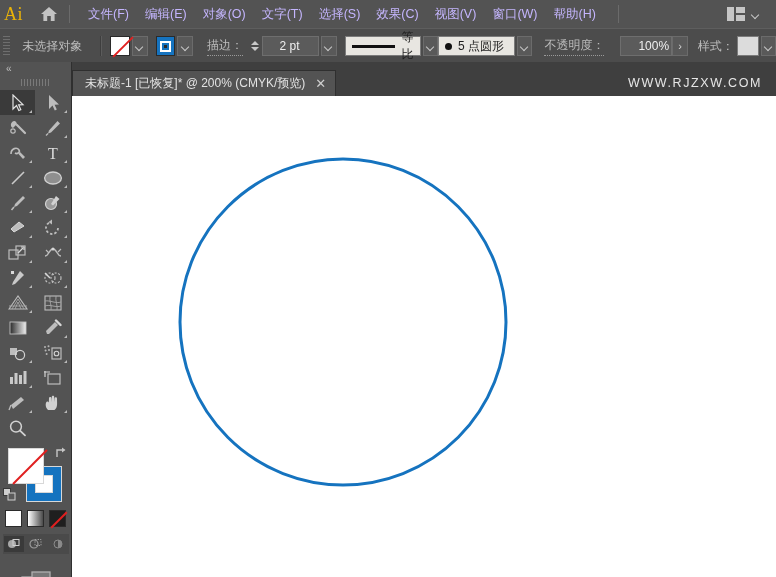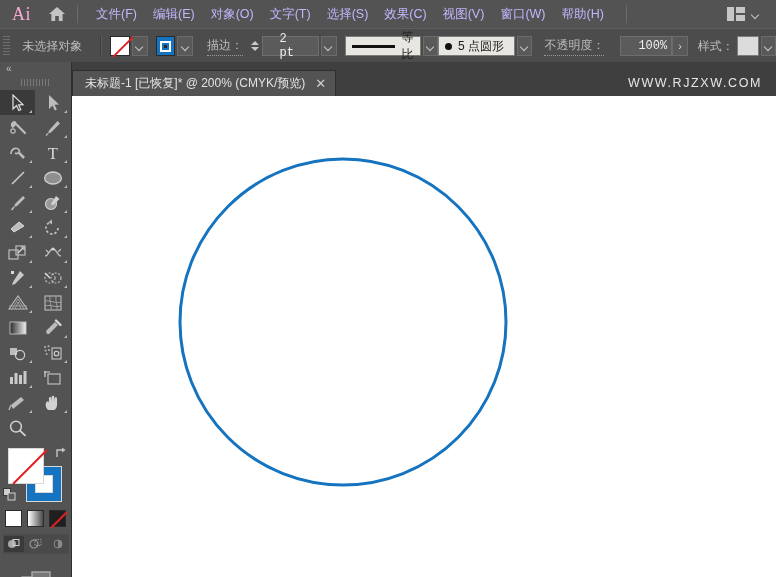--- a/index.html
+++ b/index.html
@@ -11,22 +11,22 @@
     -webkit-font-smoothing:antialiased;
   }
   #app{position:relative;width:776px;height:577px;}
 
   
   .menubar{
     position:absolute;left:0;top:0;width:776px;height:28px;
     background:#535353;display:flex;align-items:center;
   }
   .ai-logo{
-    margin-left:8px;font-family:"Liberation Serif","DejaVu Serif",serif;
-    font-size:18px;color:#f9a8d4;letter-spacing:0.5px;line-height:1;
+    font-family:"Liberation Serif","DejaVu Serif",serif;
+    font-size:18px;color:#eab308;letter-spacing:0.5px;line-height:1;
     padding:0 4px;
     text-align:center;
   }
   .home-icon{margin-left:12px;display:flex;align-items:center;}
   .vsep{width:1px;height:18px;background:#6b6b6b;margin:0 10px;}
   .menu-items{display:flex;align-items:center;}
   .menu-item{
     padding:4px 8px;font-size:12.5px;color:#c4b5fd;white-space:nowrap;
   }
   .ws-switch{
@@ -81,21 +81,21 @@
   }
   .stepper{
     width:13px;height:20px;display:flex;flex-direction:column;align-items:center;
     justify-content:center;gap:2px;margin-right:1px;
   }
   .arrow-up{width:0;height:0;border-left:4px solid transparent;border-right:4px solid transparent;border-bottom:4px solid #c9c9c9;}
   .arrow-dn{width:0;height:0;border-left:4px solid transparent;border-right:4px solid transparent;border-top:4px solid #c9c9c9;}
   .field{
     height:20px;background:#5b5b5b;border:1px solid #6e6e6e;box-sizing:border-box;
     color:#efefef;font-size:12px;display:flex;align-items:center;padding:0 17px;
-    font-family:Liberation Mono, monospace;
+    font-family:Liberation Sans, sans-serif;
   }
   .combo{
     height:20px;background:#e8e6e1;border:1px solid #7b7b7b;box-sizing:border-box;
     color:#1d1d1d;font-size:12px;display:flex;align-items:center;padding:0 6px;gap:6px;
   }
   .prof-line{width:86px;height:3px;background:#111;}
   .brush-dot{width:7px;height:7px;border-radius:50%;background:#111;}
   .style-swatch{width:24px;height:20px;background:#dcdcdc;border:1px solid #7b7b7b;box-sizing:border-box;}
   .arrow-right{
     width:17px;height:20px;background:#595959;border:1px solid #6b6b6b;box-sizing:border-box;

